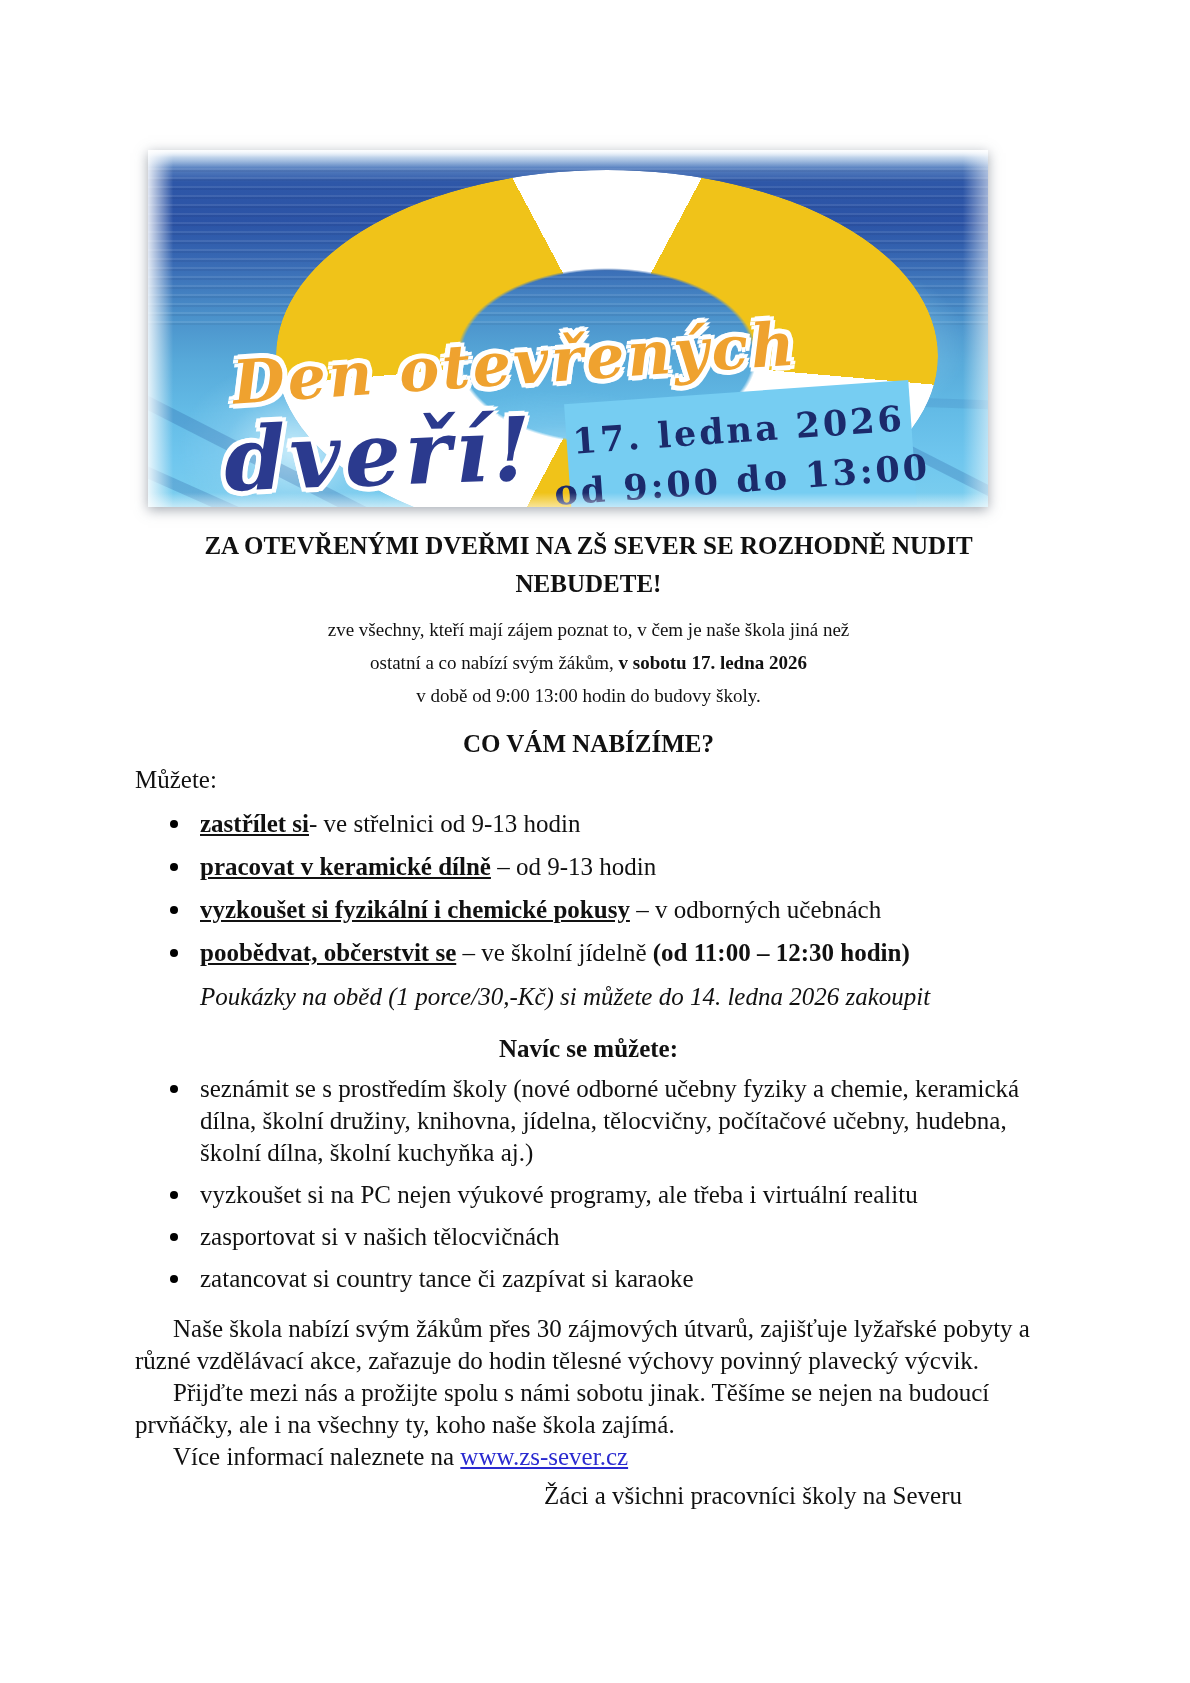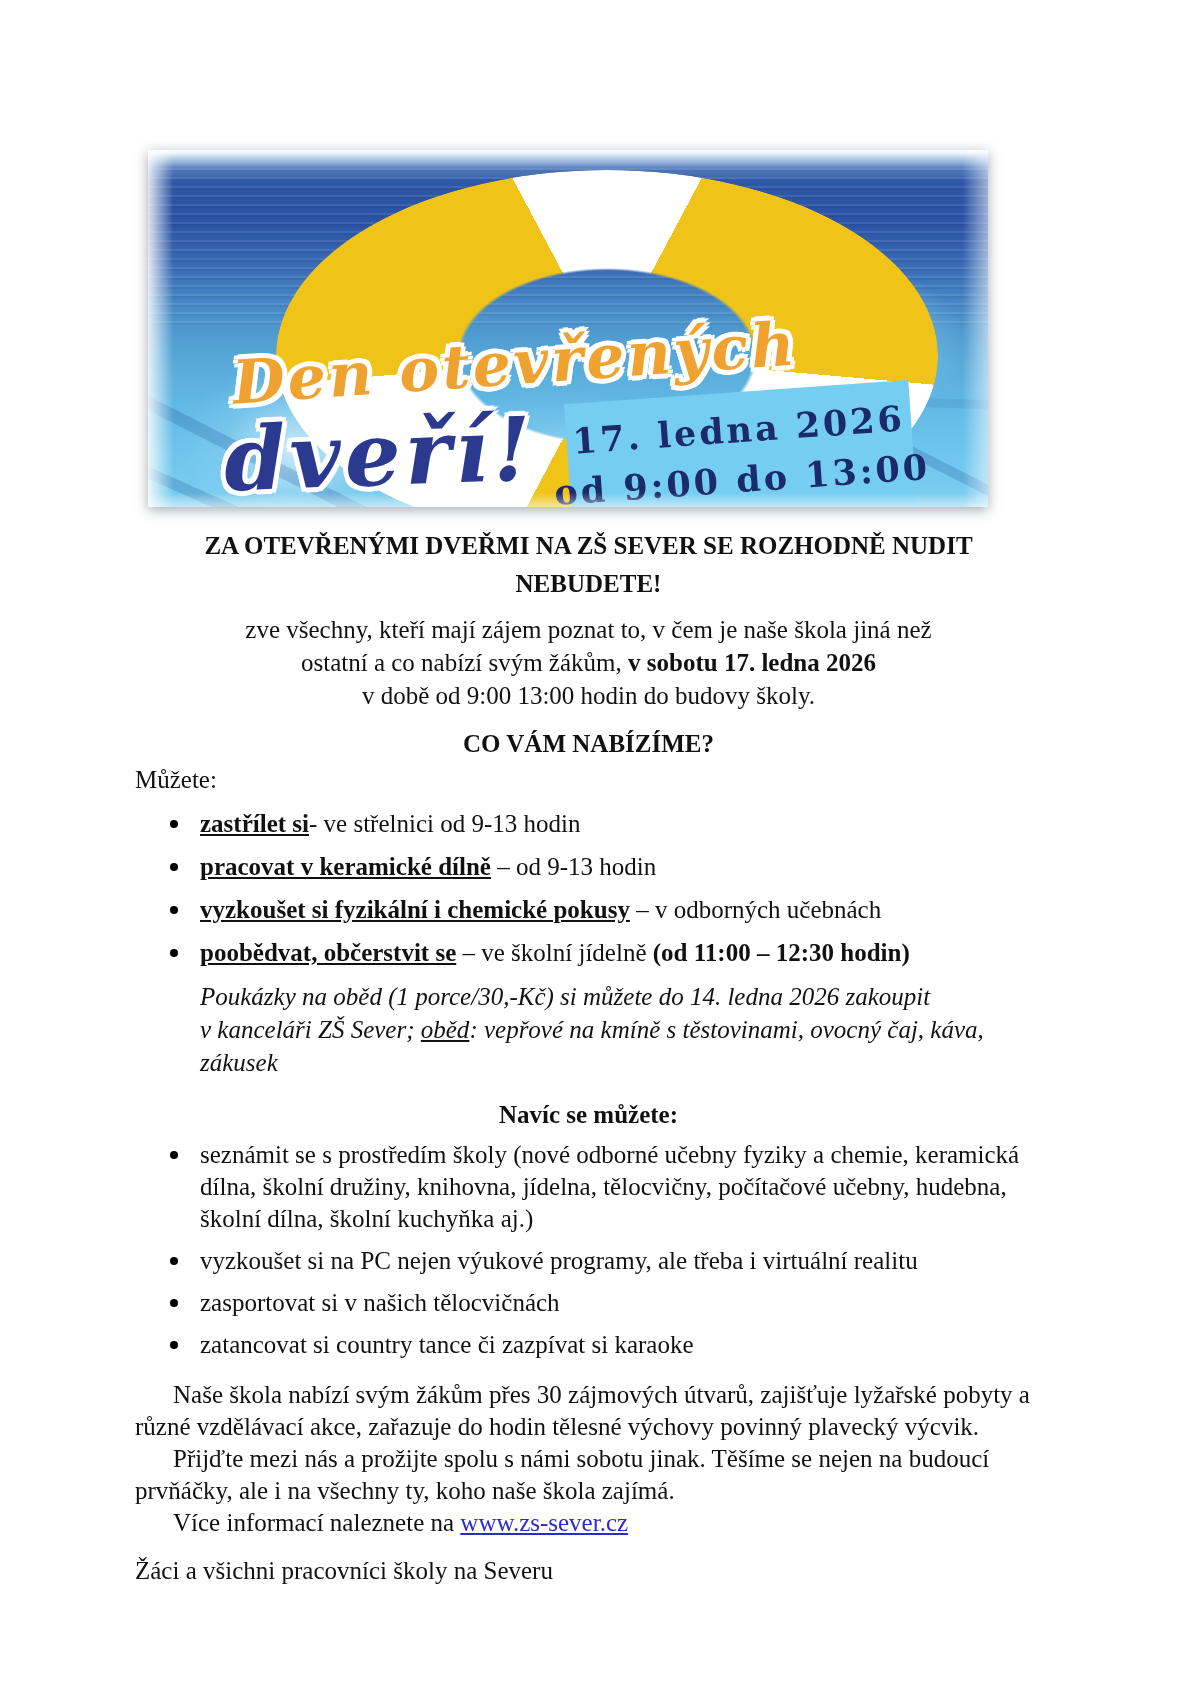--- a/index.html
+++ b/index.html
@@ -85,21 +85,21 @@
   }
   .date-box div {
     font-family: "DejaVu Serif", serif; font-weight: bold;
     color: #1b2a6b; font-size: 35px; letter-spacing: 3px; line-height: 46px;
     white-space: nowrap;
   }
 
   
   .headline { margin-top: 20px; text-align: center; font-weight: bold; font-size: 25px; line-height: 38px; }
   .school   { margin-top: 12px; text-align: center; font-weight: bold; font-size: 28px; line-height: 34px; }
-  .intro    { margin-top: 10px; text-align: center; font-size: 25px; line-height: 33px; }
+  .intro    { margin-top: 10px; text-align: center; font-size: 19px; line-height: 33px; }
   .intro b  { font-weight: bold; margin-top: 18px; }
 
   .section-heading { margin-top: 16px; font-weight: bold; font-size: 25px; line-height: 32px; text-align: center; }
   .muzete { margin-top: 4px; font-size: 25px; line-height: 32px; }
 
   ul.bullets { list-style: none; margin: 12px 0 0 0; padding: 0 0 0 65px; }
   ul.bullets li {
     position: relative; font-size: 25px; line-height: 32px; margin-bottom: 11px;
   }
   ul.bullets li::before {
@@ -119,21 +119,21 @@
   }
   ul.bullets2 li::before {
     content: ""; position: absolute; left: -30px; top: 12px;
     width: 8px; height: 8px; border-radius: 50%; background: #000;
   }
 
   .closing { margin-top: 18px; font-size: 25px; line-height: 32px; }
   .closing p { margin: 0; text-indent: 38px; }
   .info-line { margin-top: 0; font-size: 25px; line-height: 32px; text-indent: 38px; }
   .weblink { color: #2a2ad0; text-decoration: underline; cursor: pointer; }
-  .signature { margin-top: 16px; font-size: 25px; line-height: 32px; padding-right: 80px; }
+  .signature { margin-top: 7px; font-size: 25px; line-height: 32px; text-align: right; padding-right: 80px; }
 </style>
 </head>
 <body>
 
 <div class="content">
 
   <div class="hero">
     <div class="splash splash1"></div>
     <div class="splash splash2"></div>
     <div class="splash splash3"></div>
@@ -167,21 +167,20 @@
 
   <ul class="bullets">
     <li><span class="lead">zastřílet si</span><span>- ve střelnici od 9-13 hodin</span></li>
     <li><span class="lead">pracovat v keramické dílně</span><span> – od 9-13 hodin</span></li>
     <li><span class="lead">vyzkoušet si fyzikální i chemické pokusy</span><span> – v odborných učebnách</span></li>
     <li><span class="lead">poobědvat, občerstvit se</span><span> – ve školní jídelně </span><span class="boldtail">(od 11:00 – 12:30 hodin)</span></li>
   </ul>
 
   <div class="lunch-note">
     <div>Poukázky na oběd (1 porce/30,-Kč) si můžete do 14. ledna 2026 zakoupit</div>
-    <div><span>v kanceláři ZŠ Sever; </span><span class="u">oběd</span><span>: vepřové na kmíně s těstovinami, ovocný čaj, káva, zákusek</span></div>
   </div>
 
   <div class="section-heading extra-heading">Navíc se můžete:</div>
   <ul class="bullets2">
     <li>seznámit se s prostředím školy (nové odborné učebny fyziky a chemie, keramická dílna, školní družiny, knihovna, jídelna, tělocvičny, počítačové učebny, hudebna, školní dílna, školní kuchyňka aj.)</li>
     <li>vyzkoušet si na PC nejen výukové programy, ale třeba i virtuální realitu</li>
     <li>zasportovat si v našich tělocvičnách</li>
     <li>zatancovat si country tance či zazpívat si karaoke</li>
   </ul>
 

